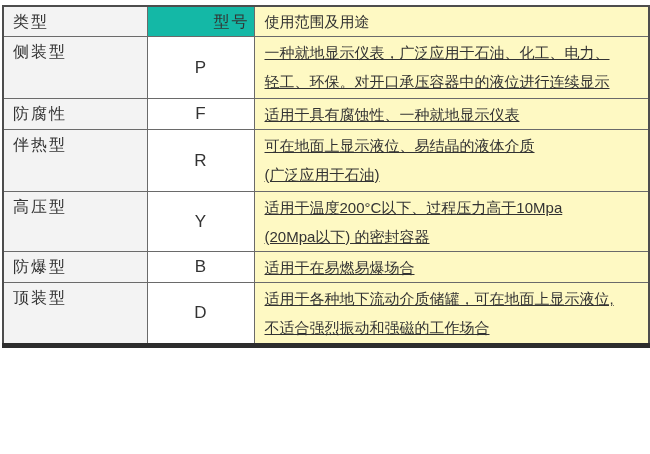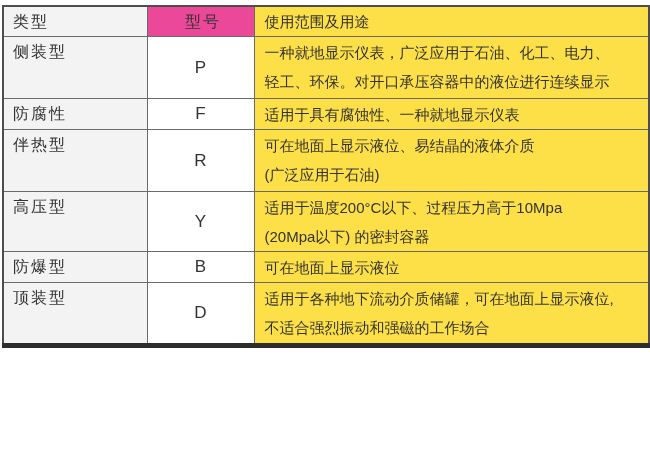--- a/index.html
+++ b/index.html
@@ -35,46 +35,46 @@
   td.type-cell, th.type-cell {
     background: #f3f3f3;
     vertical-align: top;
     text-align: left;
     padding: 1px 4px 0 9px;
     font-size: 16px;
     line-height: 28px;
     letter-spacing: 2px;
   }
   th.model-cell {
-    background: #ec4899;
+    background: #14b8a6;
     vertical-align: top;
-    text-align: center;
+    text-align: right;
     padding: 1px 4px 0 9px;
     font-size: 16px;
     line-height: 28px;
     letter-spacing: 2px;
   }
   td.model-cell {
     background: #ffffff;
     vertical-align: middle;
     text-align: center;
     font-size: 17px;
     line-height: 20px;
     padding: 0;
   }
   td.desc-cell, th.desc-cell {
-    background: #fde047;
+    background: #fef9c3;
     vertical-align: top;
     text-align: left;
     padding: 1px 4px 0 10px;
     font-size: 15px;
     line-height: 29px;
   }
   th.desc-cell { font-size: 15px; line-height: 28px; }
-  .desc-line { white-space: nowrap; }
+  .desc-line { white-space: nowrap; text-decoration: underline; }
   
   tr.r-hdr > * { height: 28px; }
   tr.r-0 > * { height: 60px; }
   tr.r-1 > * { height: 29px; margin-top: 34px; }
   tr.r-2 > * { height: 60px; }
   tr.r-3 > * { height: 61px; }
   tr.r-4 > * { height: 52px; }
   tr.r-5 > * { height: 56px; }
   tr.r-6 > * { height: 27px; }
   tr.r-7 > * { height: 59px; }
@@ -130,21 +130,21 @@
           <div class="desc-line">适用于温度200°C以下、过程压力高于10Mpa</div>
           <div class="desc-line">(20Mpa以下) 的密封容器</div>
         </td>
       </tr>
 
 
       <tr class="r-6">
         <td class="type-cell">防爆型</td>
         <td class="model-cell">B</td>
         <td class="desc-cell">
-          <div class="desc-line">可在地面上显示液位</div>
+          <div class="desc-line">适用于在易燃易爆场合</div>
         </td>
       </tr>
 
       <tr class="r-7">
         <td class="type-cell">顶装型</td>
         <td class="model-cell">D</td>
         <td class="desc-cell">
           <div class="desc-line">适用于各种地下流动介质储罐，可在地面上显示液位,</div>
           <div class="desc-line">不适合强烈振动和强磁的工作场合</div>
         </td>

